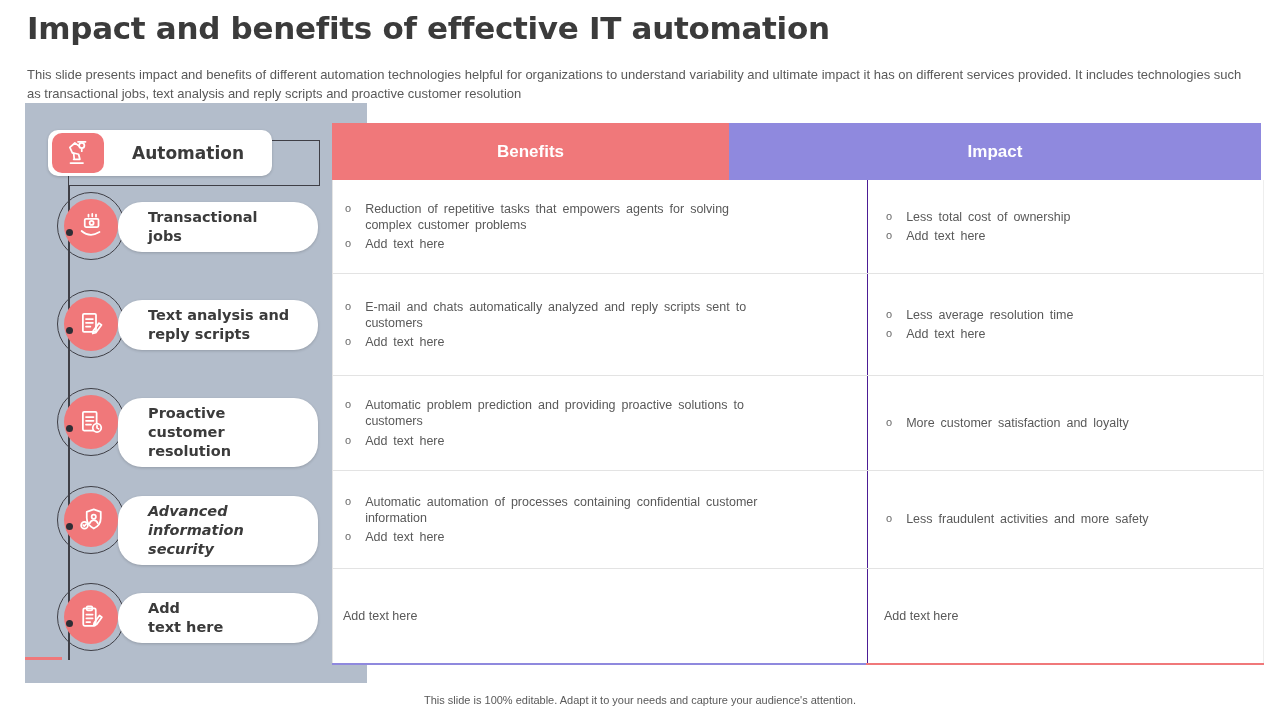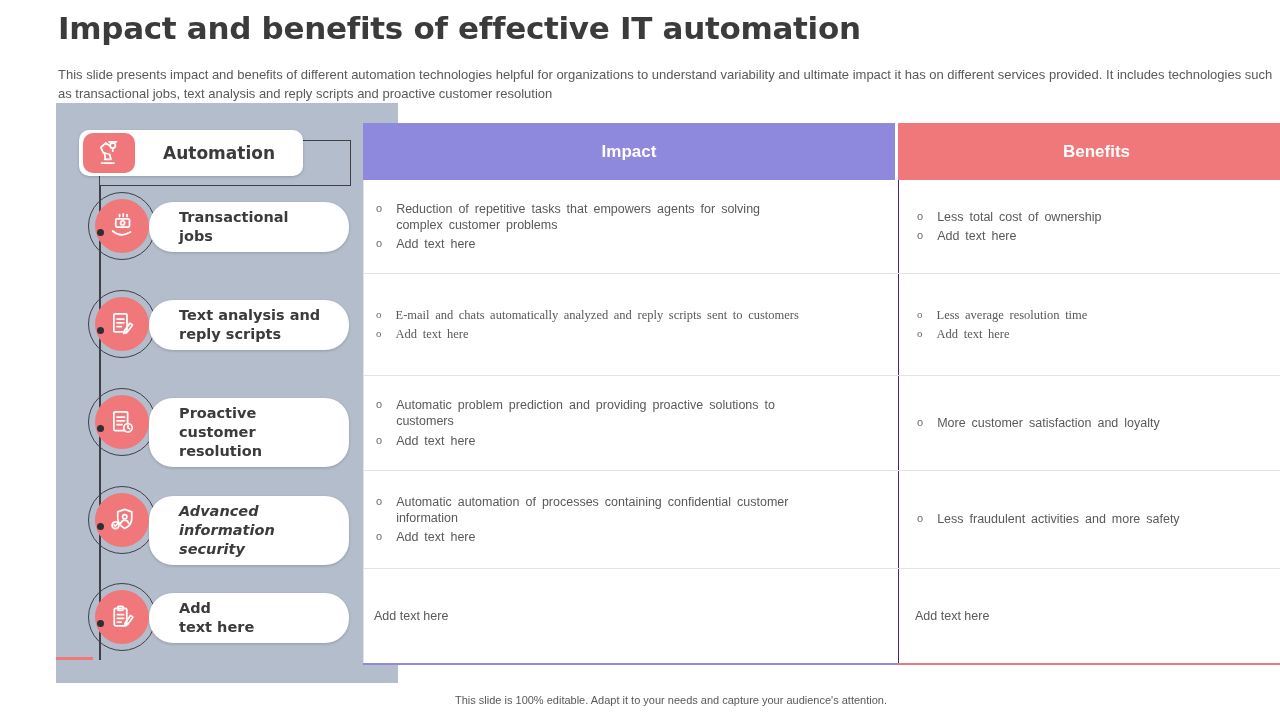--- a/index.html
+++ b/index.html
@@ -1,19 +1,19 @@
 <!DOCTYPE html>
 <html><head>
 <meta charset="utf-8">
 <style>
   * { margin:0; padding:0; box-sizing:border-box; }
   html,body { background:#ffffff; }
   body { font-family:"Liberation Sans", sans-serif; width:1280px; height:720px; position:relative; overflow:hidden; }
 
-  .slide { position:absolute; inset:0; background:#ffffff;margin-left:31px; }
+  .slide { position:absolute; inset:0; background:#ffffff; }
 
   
   .title { position:absolute; left:27px; top:10px; font-size:31px; font-weight:800; color:#3b3b3b; letter-spacing:-0.3px; font-family:"DejaVu Sans","Liberation Sans",sans-serif; }
   .desc  { position:absolute; left:27px; top:66px; width:1215px; font-size:13px; line-height:1.45; color:#595959; }
 
   
   .panel { position:absolute; left:25px; top:103px; width:342px; height:580px; background:#b3bdcb; }
 
   .auto-outline { position:absolute; left:43px; top:37px; width:252px; height:46px; border:1.5px solid #3f3f46; }
   .spine { position:absolute; left:43px; top:83px; width:1.5px; height:474px; background:#3f3f46; }
@@ -145,43 +145,43 @@
             </svg>
           </span>
           <span class="pill">Add
 text here</span>
         </div>
       </div>
   </div>
 
   <div class="table">
     <div class="thead">
+      <div class="th benefits" style="background: rgb(240, 120, 122);">Benefits</div>
       <div class="th impact" style="background: rgb(143, 137, 222);">Impact</div>
-      <div class="th benefits" style="background: rgb(240, 120, 122);">Benefits</div>
     </div>
     <div class="tbody">
         <div class="trow" style="height: 93px;">
           <div class="tcell impact">
             <div class="bullet-line">
               <span>Reduction of repetitive tasks that empowers agents for solving complex customer problems</span>
             </div>
             <div class="bullet-line">
               <span>Add text here</span>
             </div>
           </div>
           <div class="tcell benefits">
             <div class="bullet-line">
               <span>Less total cost of ownership</span>
             </div>
             <div class="bullet-line">
               <span>Add text here</span>
             </div>
           </div>
         </div>
-        <div class="trow" style="height: 102px; font-family: Liberation Serif, serif;">
+        <div class="trow" style="height: 102px;">
           <div class="tcell impact">
             <div class="bullet-line">
               <span>E-mail and chats automatically analyzed and reply scripts sent to customers</span>
             </div>
             <div class="bullet-line">
               <span>Add text here</span>
             </div>
           </div>
           <div class="tcell benefits">
             <div class="bullet-line">

